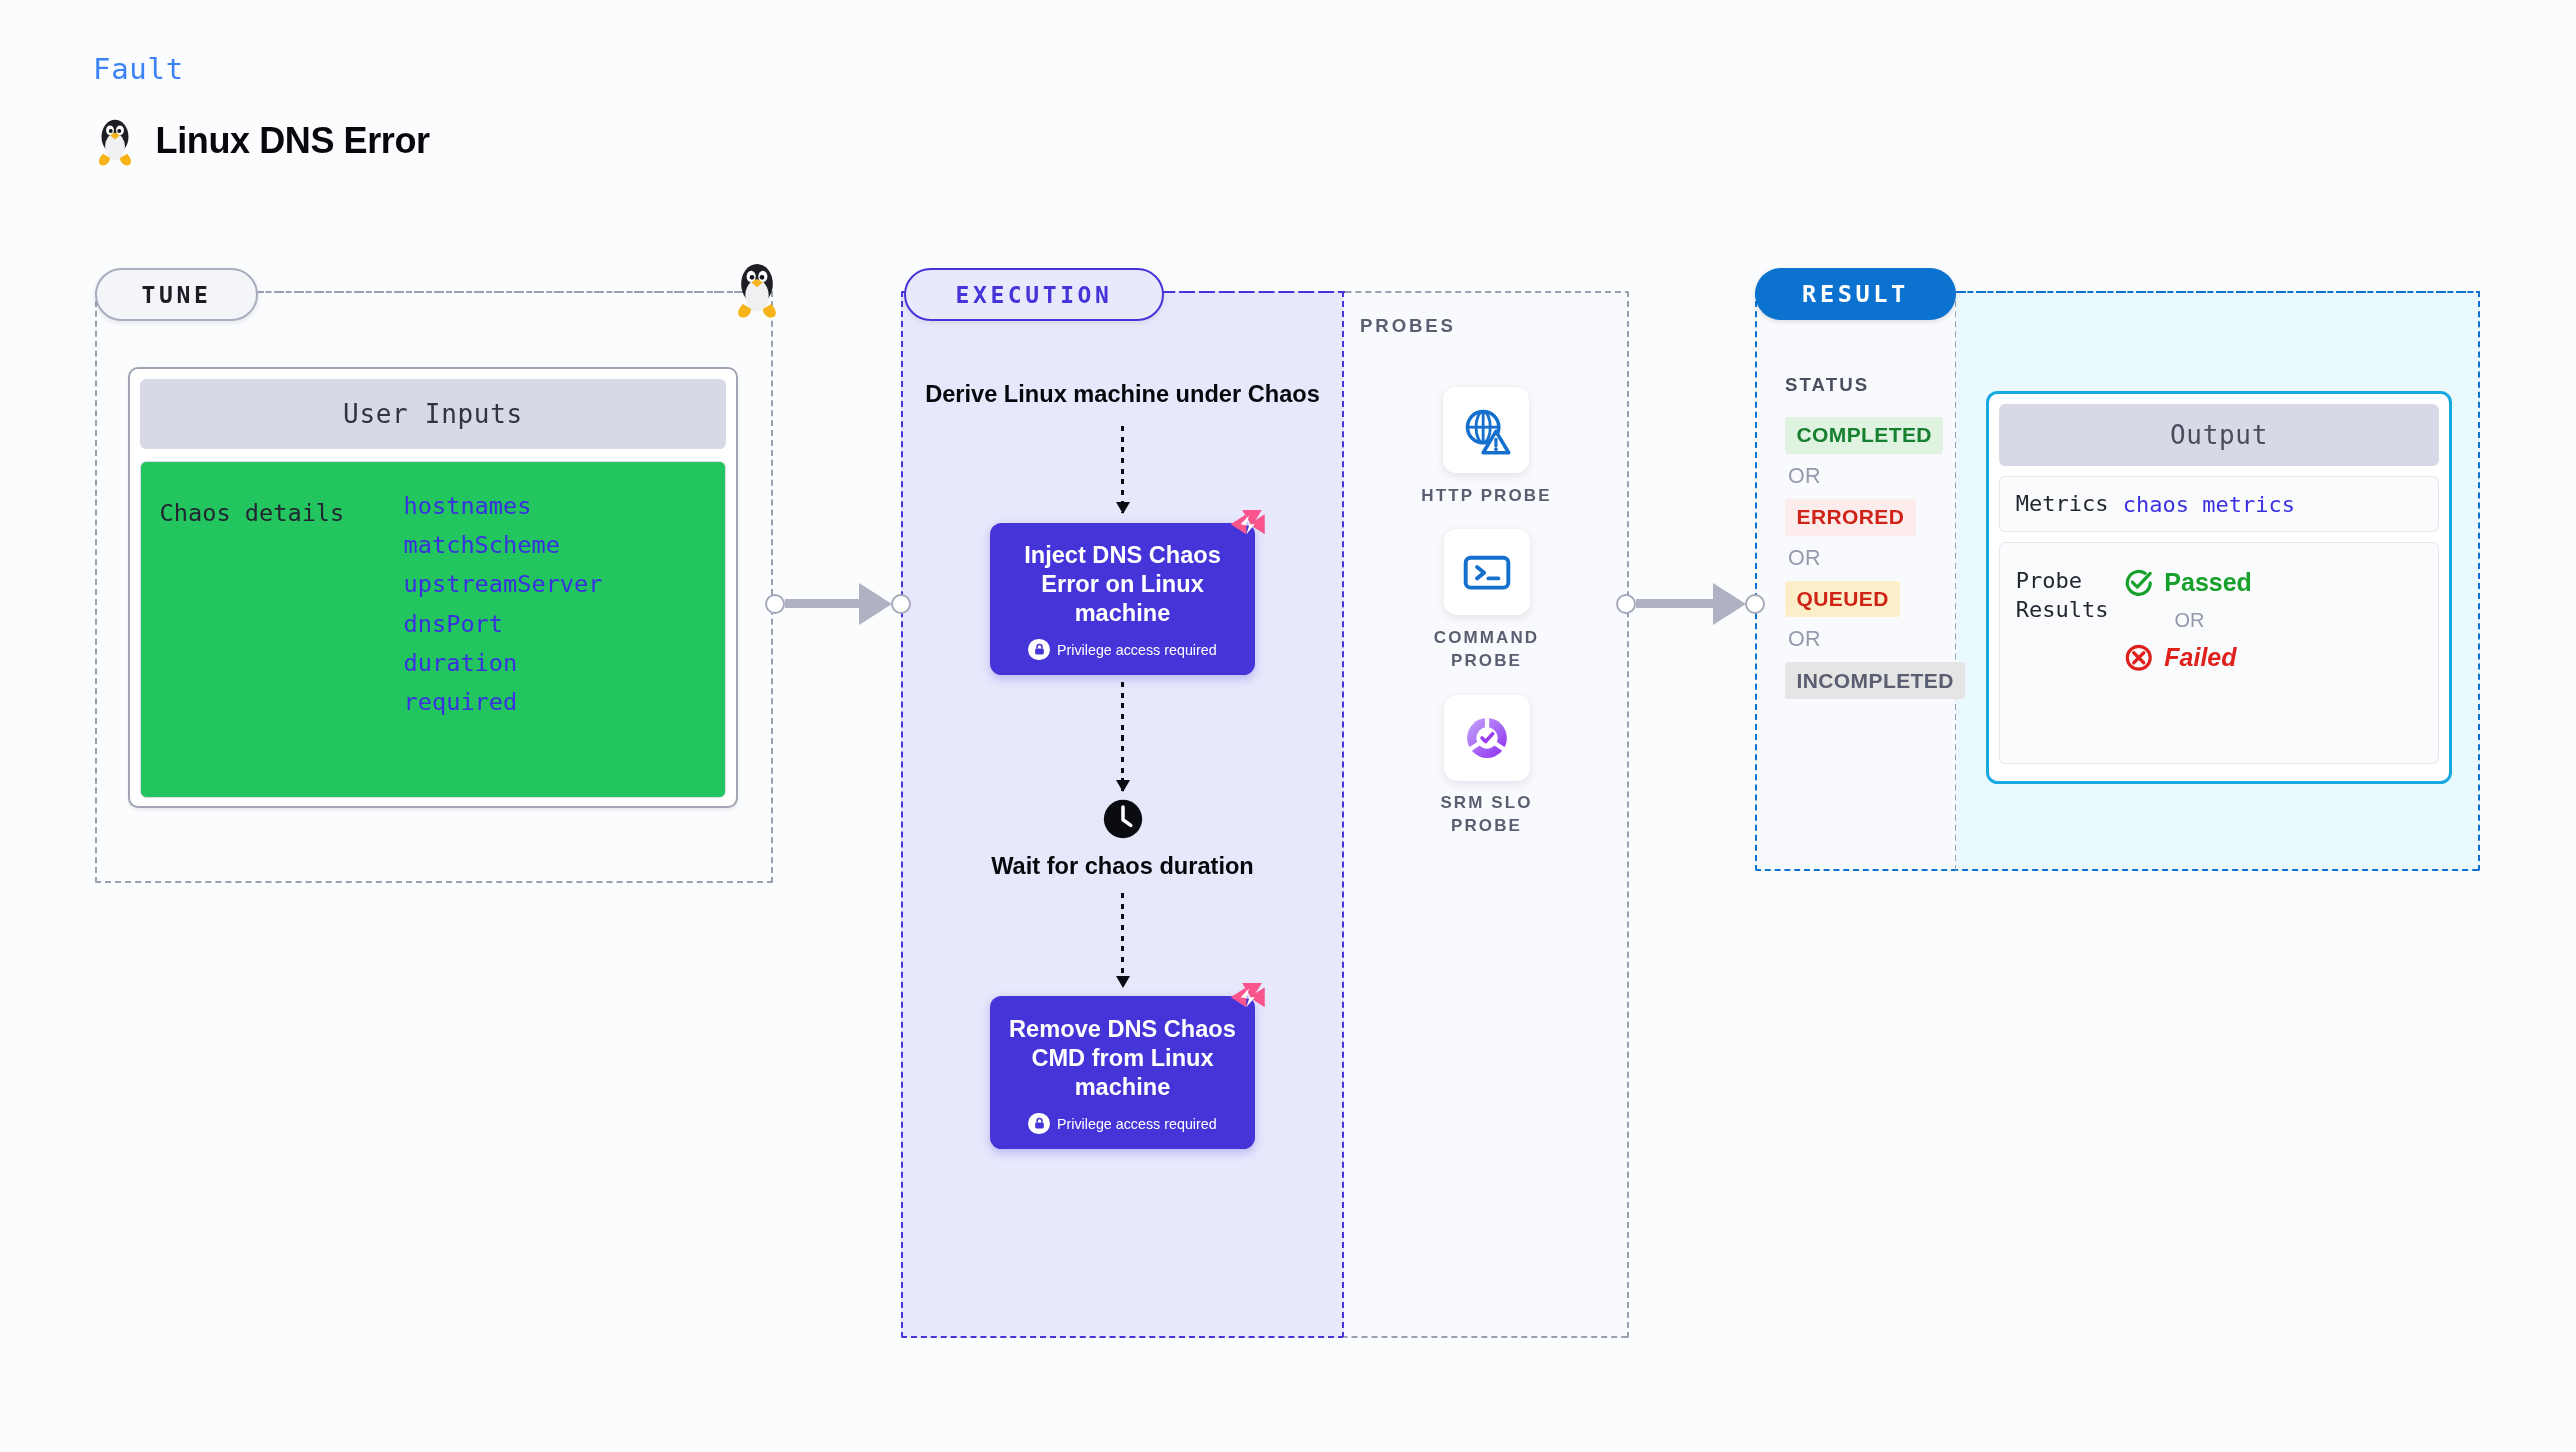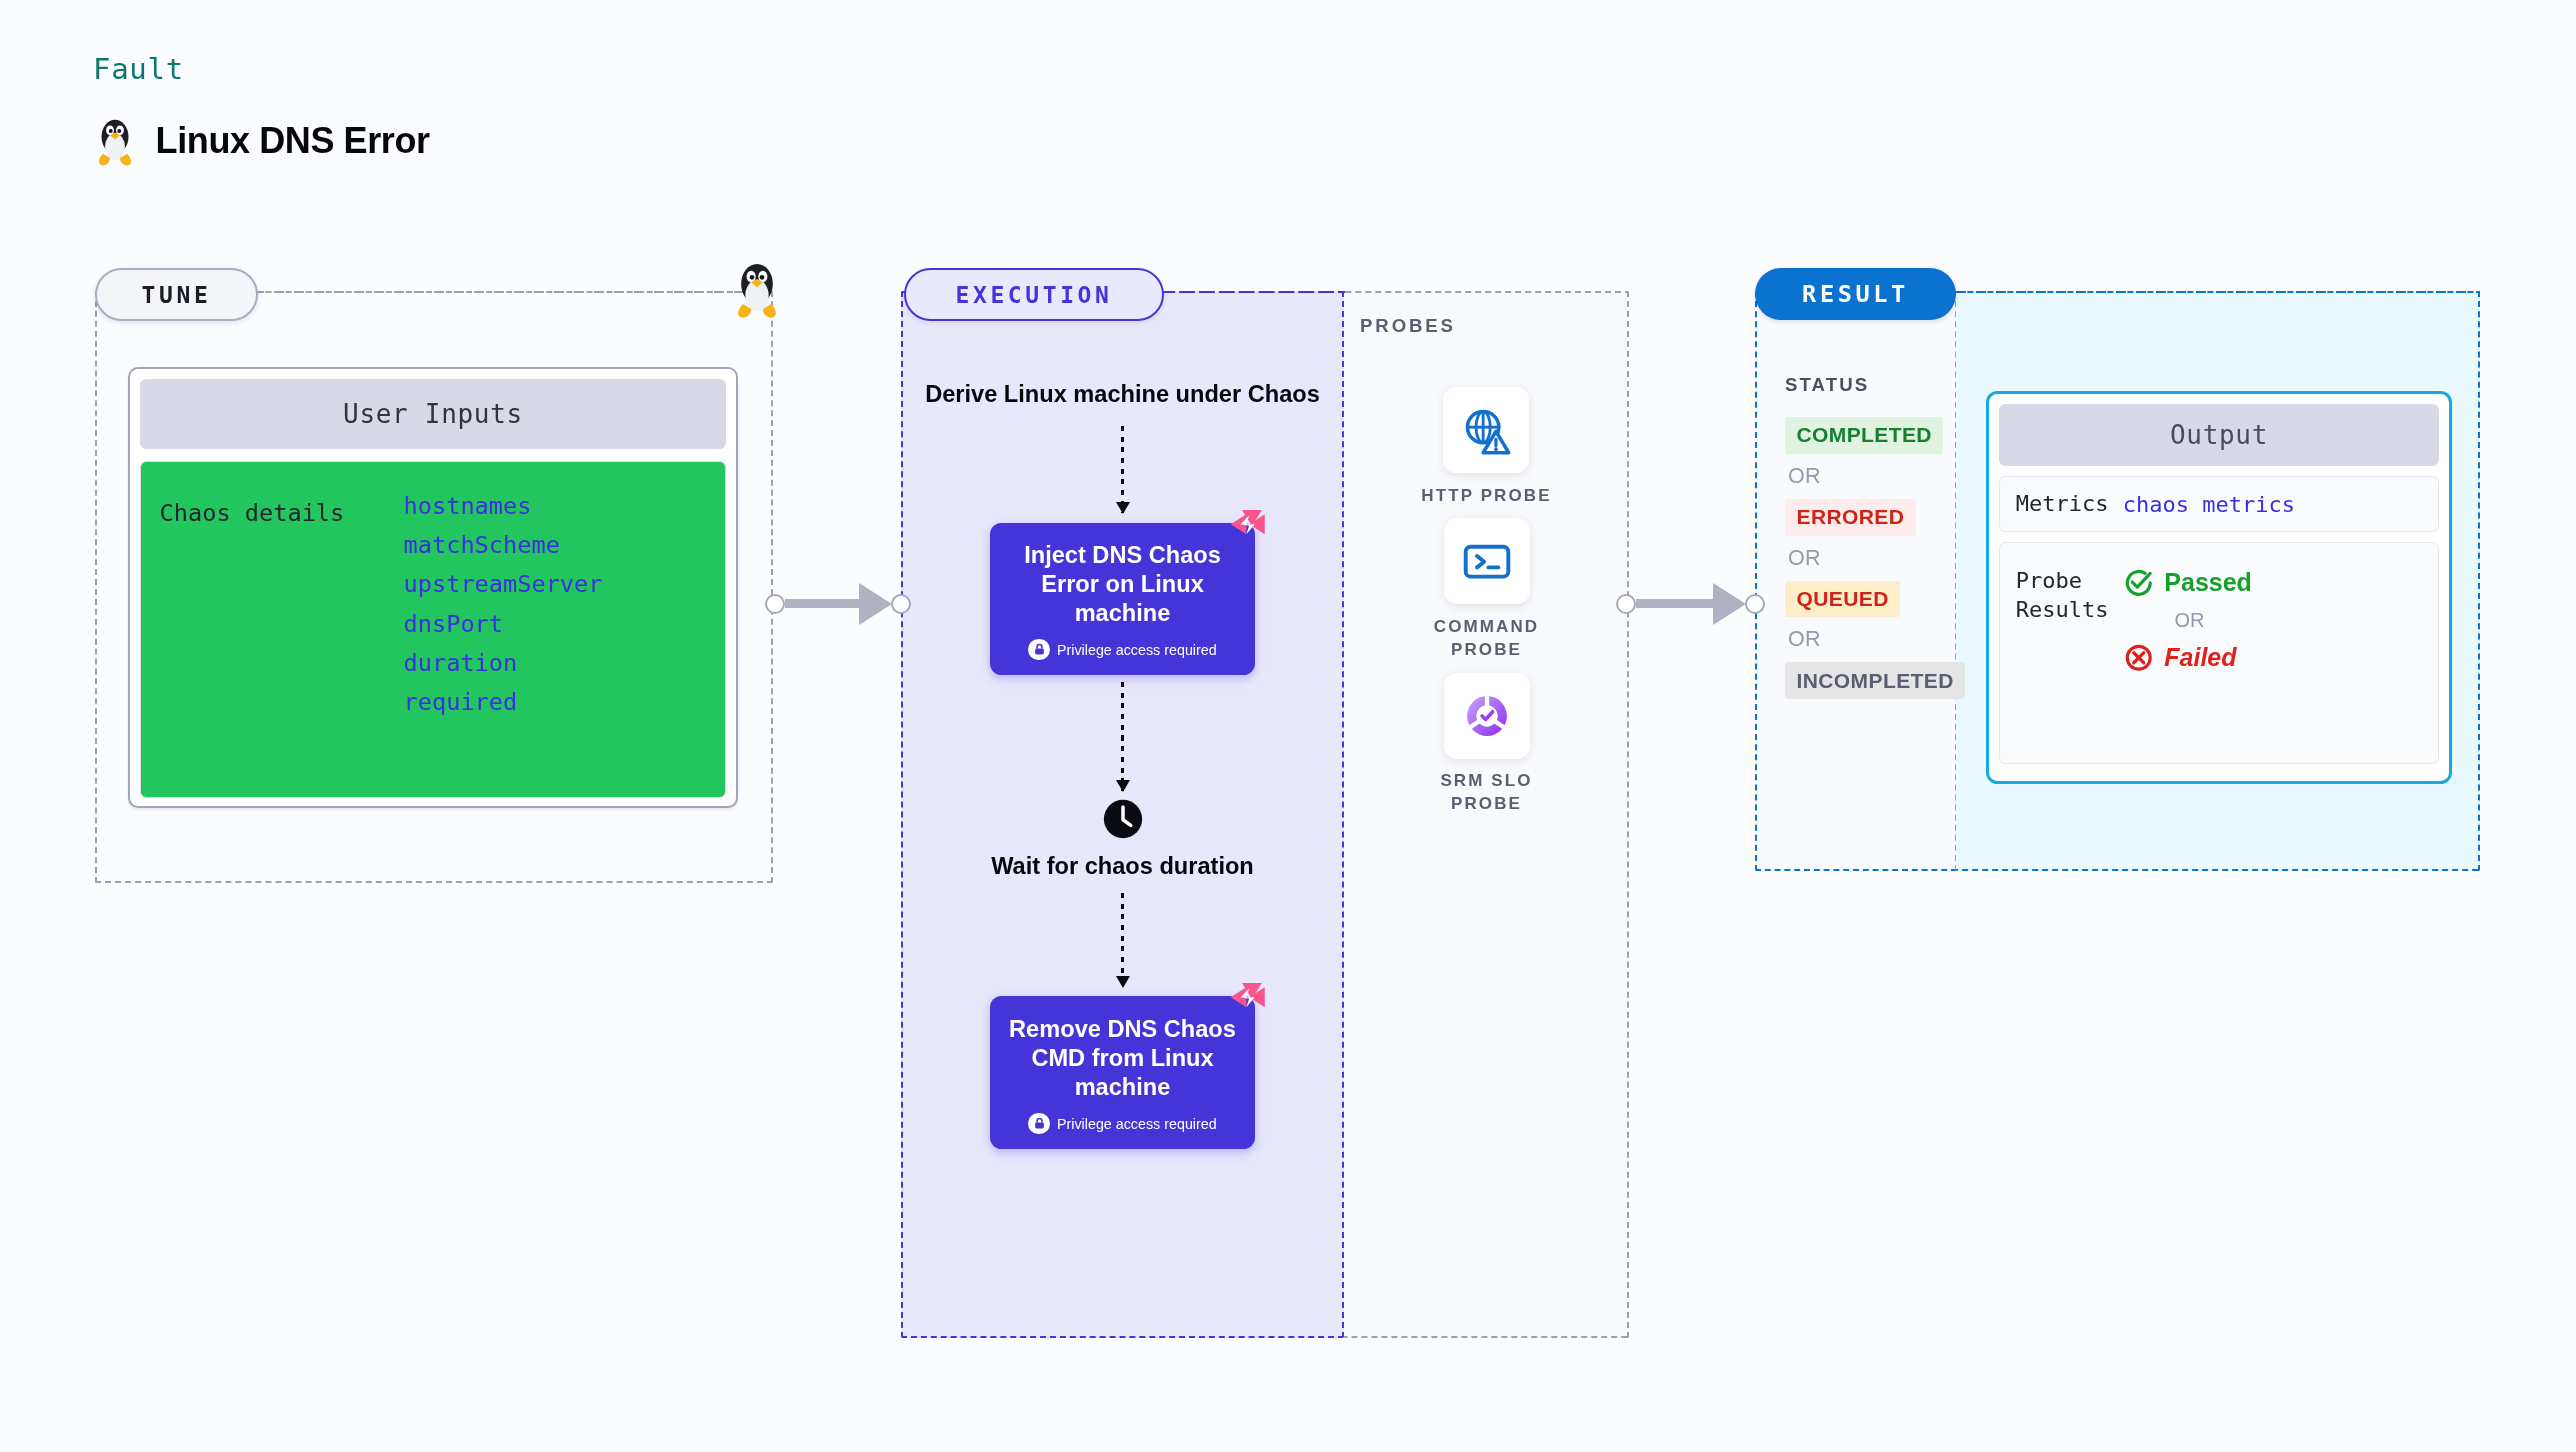--- a/index.html
+++ b/index.html
@@ -16,21 +16,21 @@
   }
 
   
   #header-fault-label {
     position: absolute;
     left: 93px;
     top: 52px;
     font-family: "DejaVu Sans Mono", monospace;
     font-size: 29px;
     letter-spacing: 0.7px;
-    color: #0f766e;
+    color: #3b82f6;
   }
   #header-title-row {
     position: absolute;
     left: 93px;
     top: 115px;
     display: flex;
     align-items: center;
     gap: 18.6px;
   }
   #header-penguin {
@@ -299,21 +299,21 @@
     color: #5b5e70;
   }
   #probes-list {
     position: absolute;
     left: 1344px;
     top: 387px;
     width: 285px;
     display: flex;
     flex-direction: column;
     align-items: center;
-    gap: 11px;
+    gap: 22px;
   }
   .probe-item {
     display: flex;
     flex-direction: column;
     align-items: center;
     gap: 11.5px;
   }
   .probe-tile {
     width: 86px;
     height: 86px;

